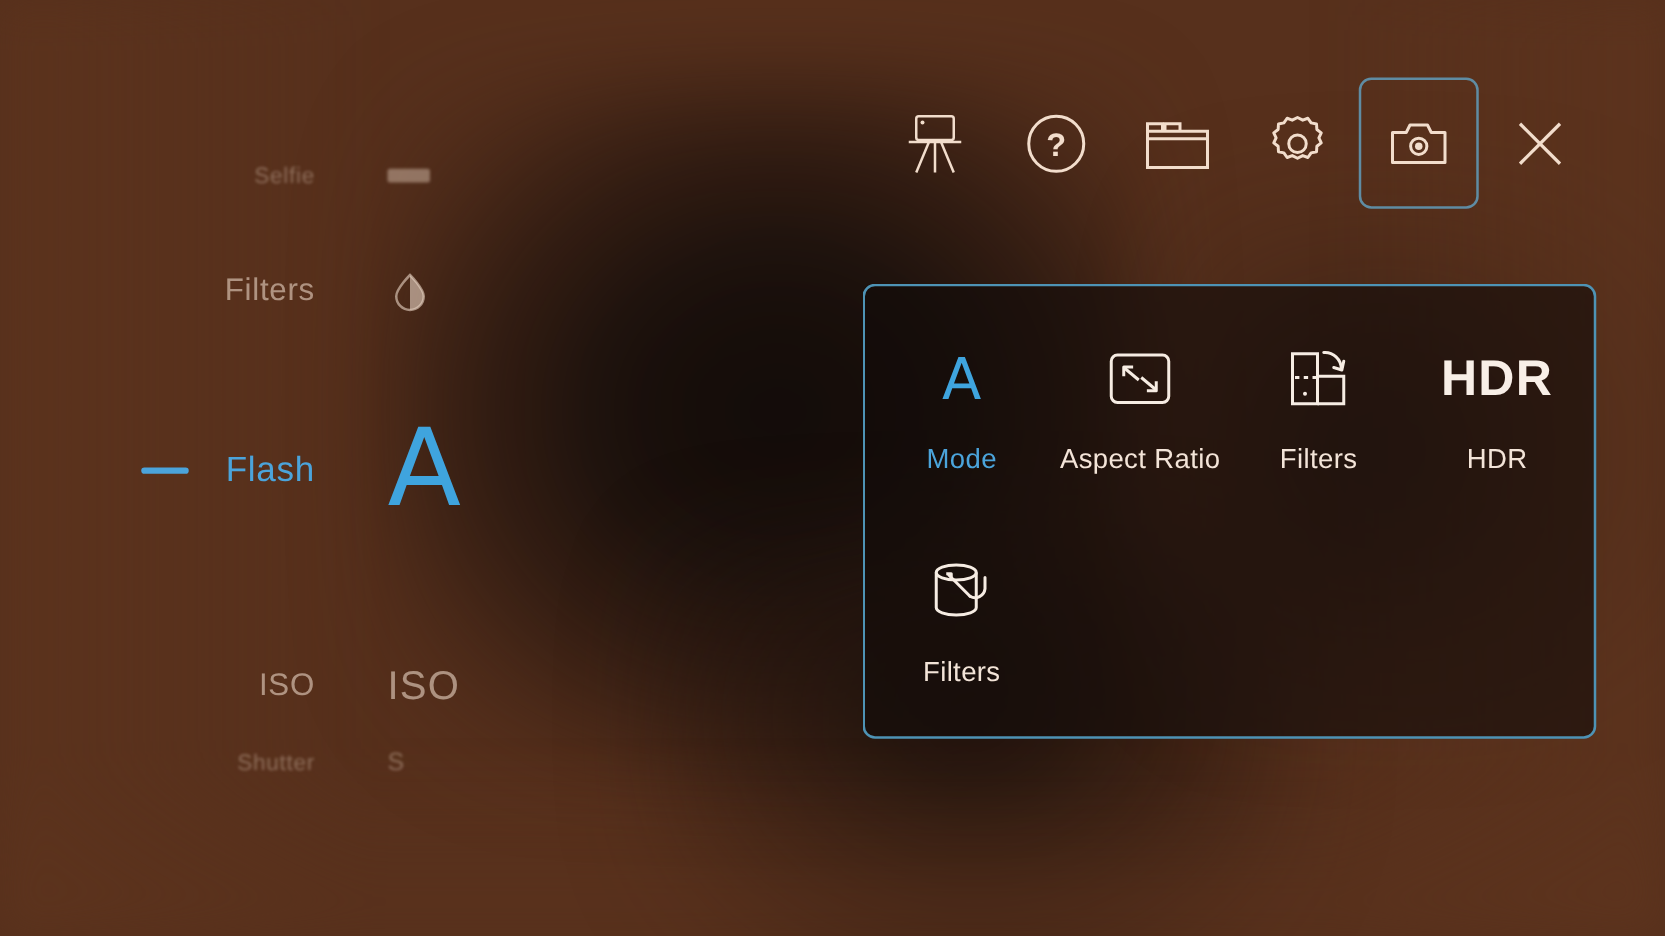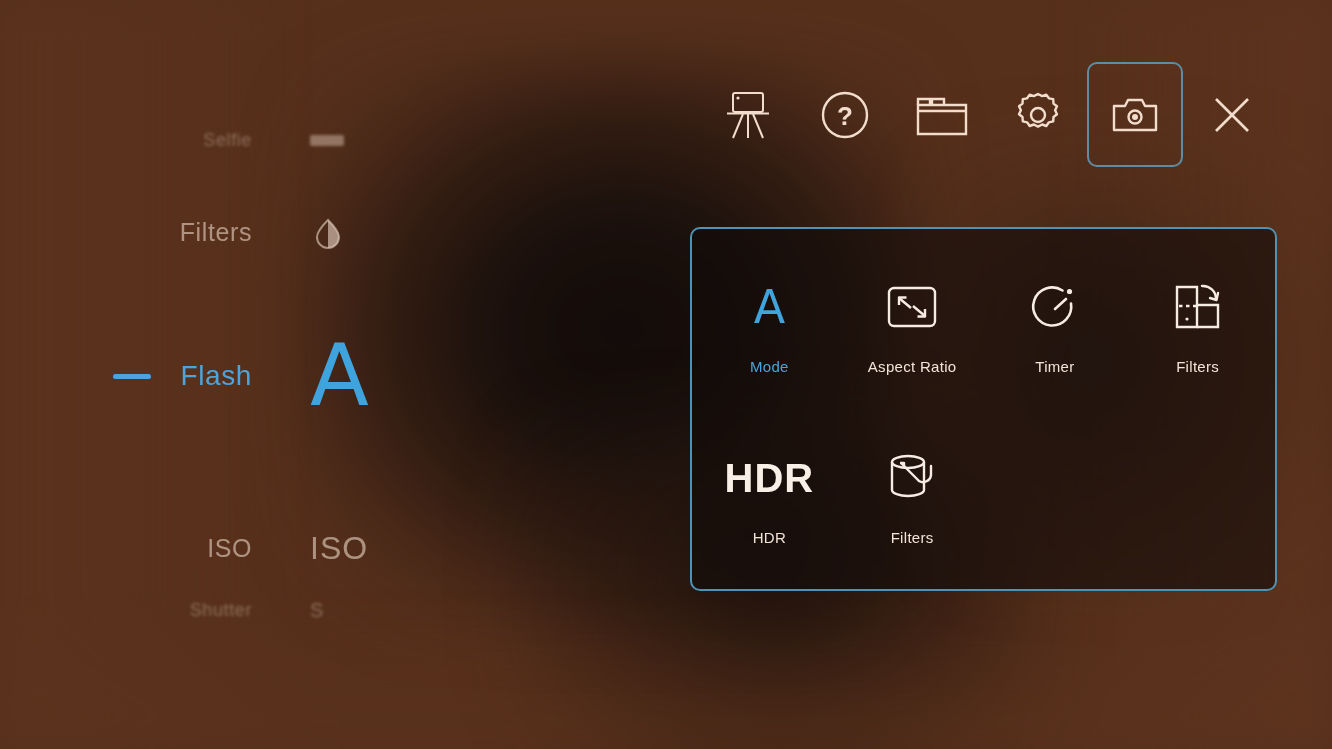--- a/index.html
+++ b/index.html
@@ -174,21 +174,21 @@
   }
   .opt-icon {
     height: 74px;
     display: flex;
     align-items: center;
     justify-content: center;
     color: #f6ece3;
   }
   .opt-label {
     margin-top: 14px;
-    font-size: 15px;
+    font-size: 22px;
     letter-spacing: 0.3px;
     color: #f3e4d8;
     white-space: nowrap;
     text-align: right;
   }
   .opt.selected .opt-label { color: #4BA4DB; }
   .opt.selected .opt-icon  { color: #3FA4DE; }
 
   .glyph-A {
     font-size: 46px;
@@ -340,30 +340,20 @@
           <rect x="3" y="4" width="46" height="38" rx="5" fill="none" stroke="currentColor" stroke-width="2.4"></rect>
           <line x1="13" y1="14" x2="25" y2="24" stroke="currentColor" stroke-width="2.4"></line>
           <polyline points="13,21 13,13.5 20.5,13.5" fill="none" stroke="currentColor" stroke-width="2.4" stroke-linejoin="round"></polyline>
           <line x1="27" y1="22" x2="39" y2="32" stroke="currentColor" stroke-width="2.4"></line>
           <polyline points="39,25 39,32.5 31.5,32.5" fill="none" stroke="currentColor" stroke-width="2.4" stroke-linejoin="round"></polyline>
         </svg>
       </div>
       <div class="opt-label">Aspect Ratio</div>
     </div>
 
-    <div class="opt">
-      <div class="opt-icon">
-        <svg width="52" height="52" viewBox="0 0 52 52">
-          <path d="M33.5 9.5 A19 19 0 1 0 42 22.5" fill="none" stroke="currentColor" stroke-width="2.6" stroke-linecap="round"></path>
-          <circle cx="40.5" cy="10.5" r="2.6" fill="currentColor"></circle>
-          <line x1="26" y1="28" x2="37" y2="18" stroke="currentColor" stroke-width="2.6" stroke-linecap="round"></line>
-        </svg>
-      </div>
-      <div class="opt-label">Timer</div>
-    </div>
 
 
     <div class="opt">
       <div class="opt-icon">
         <svg width="54" height="52" viewBox="0 0 54 52">
           <path d="M6 6 L26 6 L26 46 L6 46 Z" fill="none" stroke="currentColor" stroke-width="2.4"></path>
           <path d="M26 24 L47 24 L47 46 L26 46" fill="none" stroke="currentColor" stroke-width="2.4"></path>
           <line x1="8" y1="25" x2="25" y2="25" stroke="currentColor" stroke-width="2.4" stroke-dasharray="3.5 3.5"></line>
           <circle cx="16" cy="38" r="1.6" fill="currentColor"></circle>
           <path d="M31 5 A13 13 0 0 1 45 18" fill="none" stroke="currentColor" stroke-width="2.4" stroke-linecap="round"></path>

